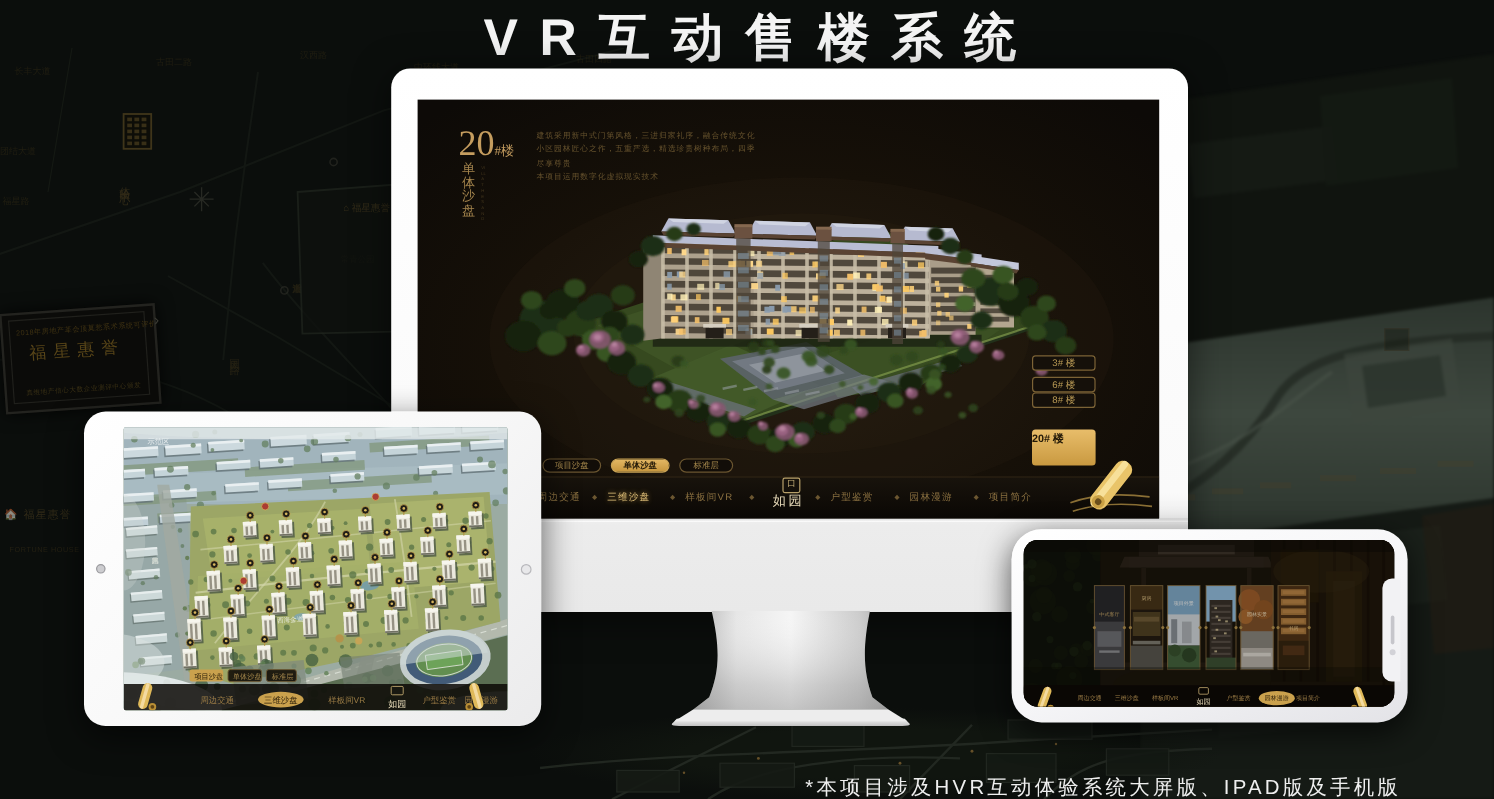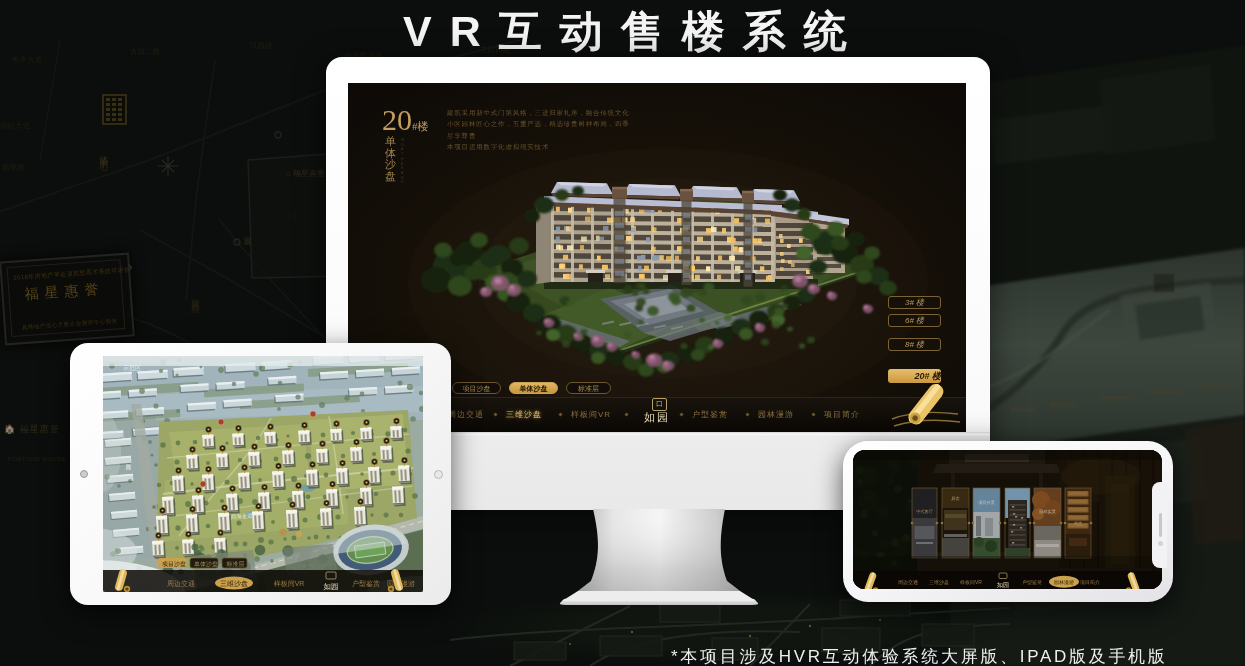--- a/index.html
+++ b/index.html
@@ -560,25 +560,25 @@
 <ellipse cx="410" cy="242" rx="1.6" ry="1.4" fill="#b8849f" opacity="0.90"></ellipse>
 <ellipse cx="230" cy="254" rx="4.0" ry="3.4" fill="#875671" opacity="0.90"></ellipse>
 <ellipse cx="228" cy="252" rx="2.4" ry="2.0" fill="#9c6484" opacity="0.90"></ellipse>
 <ellipse cx="228" cy="252" rx="1.3" ry="1.1" fill="#b8849f" opacity="0.90"></ellipse>
 <ellipse cx="288" cy="272" rx="4.0" ry="3.4" fill="#875671" opacity="0.90"></ellipse>
 <ellipse cx="286" cy="270" rx="2.4" ry="2.0" fill="#9c6484" opacity="0.90"></ellipse>
 <ellipse cx="286" cy="270" rx="1.3" ry="1.1" fill="#b8849f" opacity="0.90"></ellipse>
 </g>
   </svg>
 
-  <div class="abs" style="left:540px;top:213px;width:53px;font-style:italic;">
+  <div class="abs" style="left:512px;top:213px;width:53px;">
     <div style="height:11px;margin-bottom:5px;border:1px solid #7c6336;border-radius:3px;color:#b99a55;font-size:8px;text-align:center;line-height:11px;background:#15100a;">3# 楼</div>
-    <div style="height:11px;margin-bottom:11px;border:1px solid #7c6336;border-radius:3px;color:#b99a55;font-size:8px;text-align:center;line-height:11px;background:#15100a;">6# 楼</div>
+    <div style="height:11px;margin-bottom:0;border:1px solid #7c6336;border-radius:3px;color:#b99a55;font-size:8px;text-align:center;line-height:11px;background:#15100a;">6# 楼</div>
     <div style="height:11px;margin-bottom:18px;border:1px solid #7c6336;border-radius:3px;color:#b99a55;font-size:8px;text-align:center;line-height:11px;background:#15100a;">8# 楼</div>
-    <div style="height:14px;border-radius:3px;color:#241a08;font-size:9px;font-weight:bold;text-align:right;line-height:14px;background:linear-gradient(180deg,#e8bd6a,#c99940);">20# 楼</div>
+    <div style="height:30px;border-radius:3px;color:#241a08;font-size:9px;font-weight:bold;text-align:left;line-height:14px;background:linear-gradient(180deg,#e8bd6a,#c99940);">20# 楼</div>
   </div>
 
   <div class="abs" style="left:104px;top:299px;height:12px;display:flex;gap:8px;">
     <div style="width:47px;border:1px solid #6b5630;border-radius:7px;color:#a88a4d;font-size:7px;text-align:center;line-height:11px;background:#120d08;">项目沙盘</div>
     <div style="width:47px;border:1px solid #c9a355;border-radius:7px;color:#241a08;font-size:7px;font-weight:bold;text-align:center;line-height:11px;background:linear-gradient(180deg,#e3b763,#c6963e);">单体沙盘</div>
     <div style="width:43px;border:1px solid #6b5630;border-radius:7px;color:#a88a4d;font-size:7px;text-align:center;line-height:11px;background:#120d08;">标准层</div>
   </div>
 
   <div class="abs" style="left:0;top:314px;width:618px;height:35px;background:linear-gradient(180deg,#18130c,#0a0704);border-top:1px solid #2d2414;"></div>
   <div class="abs nw" style="left:100px;top:326px;color:#8a7040;font-size:8px;letter-spacing:1px;">周边交通</div>

